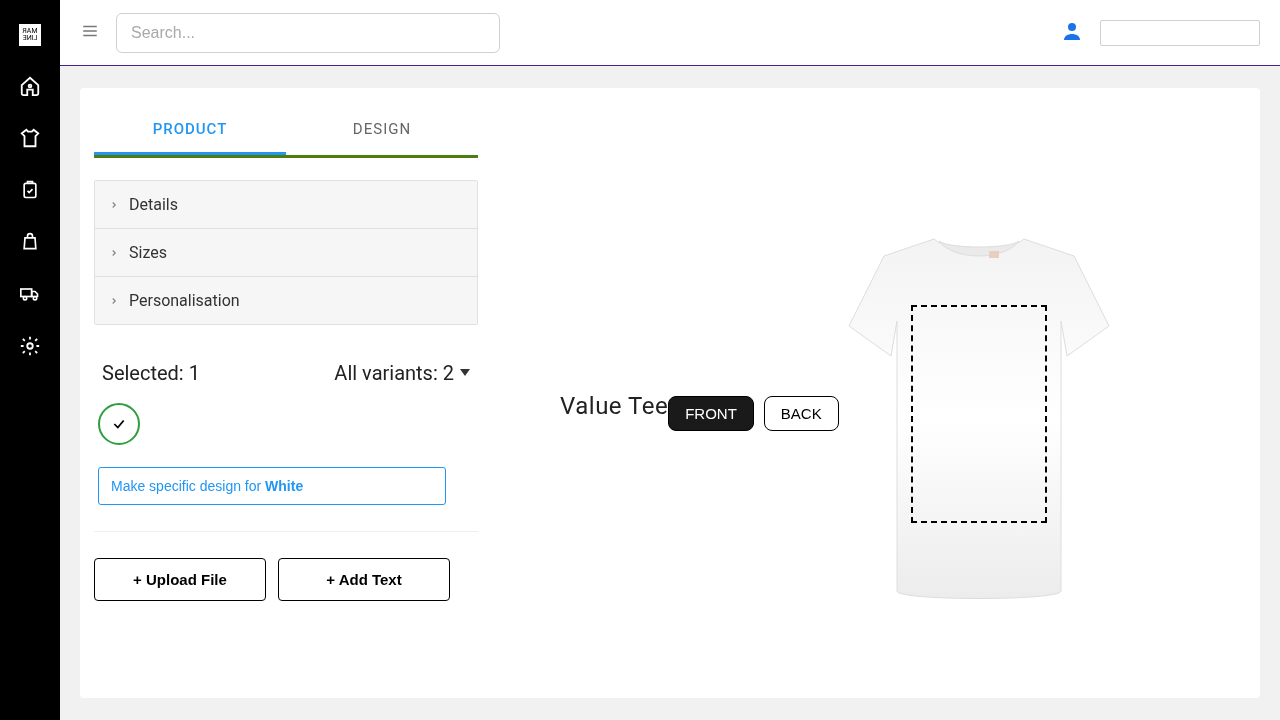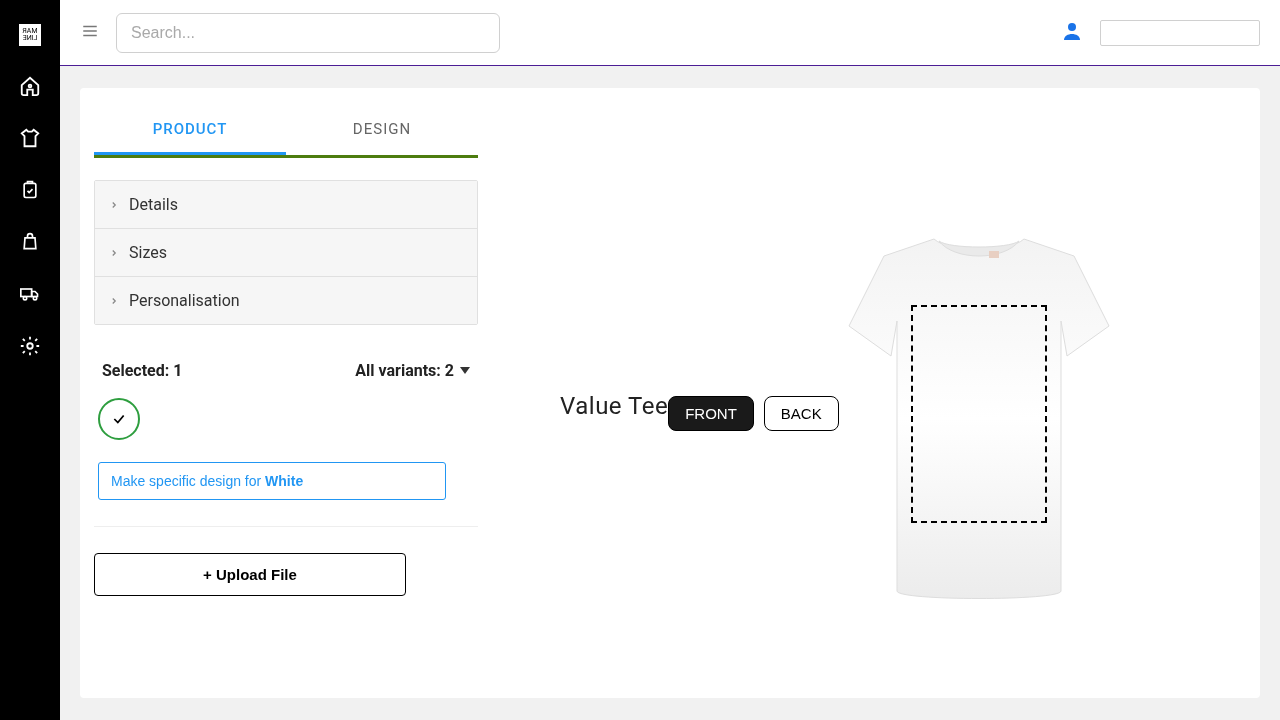--- a/index.html
+++ b/index.html
@@ -33,31 +33,31 @@
 .tabs { display: flex; border-bottom: 3px solid #4d7c0f; margin: 0 0 0 14px; width: 384px; }
 .tab { flex: 1; text-align: center; padding: 14px 0; font-size: 15px; letter-spacing: 1px; color: #666; cursor: pointer; }
 .tab.active { color: #2196f3; border-bottom: 3px solid #2196f3; font-weight: 500; }
 
 .accordion { margin: 22px 14px 0 14px; border: 1px solid #e0e0e0; border-radius: 2px; width: 384px; }
 .acc-item { display: flex; align-items: center; gap: 10px; padding: 14px 14px; background: #f6f6f6; border-bottom: 1px solid #e0e0e0; cursor: pointer; font-size: 16px; color: #333; }
 .acc-item:last-child { border-bottom: none; }
 .chev { color: #888; display: inline-flex; }
 
 .variant-block { margin: 36px 14px 0 14px; width: 384px; padding: 0 4px; }
-.variant-head { display: flex; justify-content: space-between; align-items: center; font-size: 16px; color: #222; padding: 0 4px; font-weight: bold; }
+.variant-head { display: flex; justify-content: space-between; align-items: center; font-size: 20px; color: #222; padding: 0 4px; }
 .variants-dd { display: flex; align-items: center; gap: 6px; cursor: pointer; }
 .swatch-row { margin-top: 18px; }
 .swatch { width: 42px; height: 42px; border: 2px solid #2e9e3f; border-radius: 50%; display: flex; align-items: center; justify-content: center; cursor: pointer; background:#fff; }
 .swatch svg { stroke: #000; }
 .specific-btn { margin-top: 22px; width: 348px; border: 1px solid #2196f3; color: #2196f3; background: #fff; padding: 10px 12px; font-size: 14px; cursor: pointer; border-radius: 3px; text-align:left; }
 .specific-btn b { font-weight: 700; }
 
 .divider { margin: 26px 14px 0 14px; width: 384px; border-top: 1px solid #eee; }
 
-.action-row { margin: 26px 14px 0 14px; width: 312px; display: flex; gap: 12px; }
+.action-row { margin: 26px 14px 0 14px; width: 356px; display: flex; gap: 12px; }
 .action-btn { flex: 1; border: 1.5px solid #000; background: #fff; padding: 12px 0; font-size: 15px; font-weight: 600; cursor: pointer; border-radius: 4px; }
 
 .prod-title { font-size: 24px; color: #222; letter-spacing: 0.5px; }
 .view-toggle { margin-top: 14px; display: flex; gap: 10px; }
 .view-btn { padding: 8px 16px; border: 1.5px solid #000; background: #fff; font-size: 15px; cursor: pointer; border-radius: 8px; }
 .view-btn.active { background: #1a1a1a; color: #fff; }
 
 .mockup { margin-top: 30px; width: 280px; height: 380px; position: relative; }
 .tee-svg { position:absolute; inset:0; }
 .print-area { position: absolute; left: 72px; top: 74px; width: 136px; height: 218px; border: 2px dashed #000; }
@@ -185,20 +185,21 @@
             </div>
             <button class="specific-btn">
               <span>Make specific design for </span><b>White</b>
             </button>
           </div>
 
           <div class="divider"></div>
 
           <div class="action-row">
             <button class="action-btn">+ Upload File</button>
+            <button class="action-btn">+ Add Text</button>
           </div>
         </div>
 
         <div class="right-col">
           <div class="prod-title">Value Tee</div>
           <div class="view-toggle">
             <button class="view-btn active">FRONT</button>
             <button class="view-btn">BACK</button>
           </div>
           <div class="mockup">

